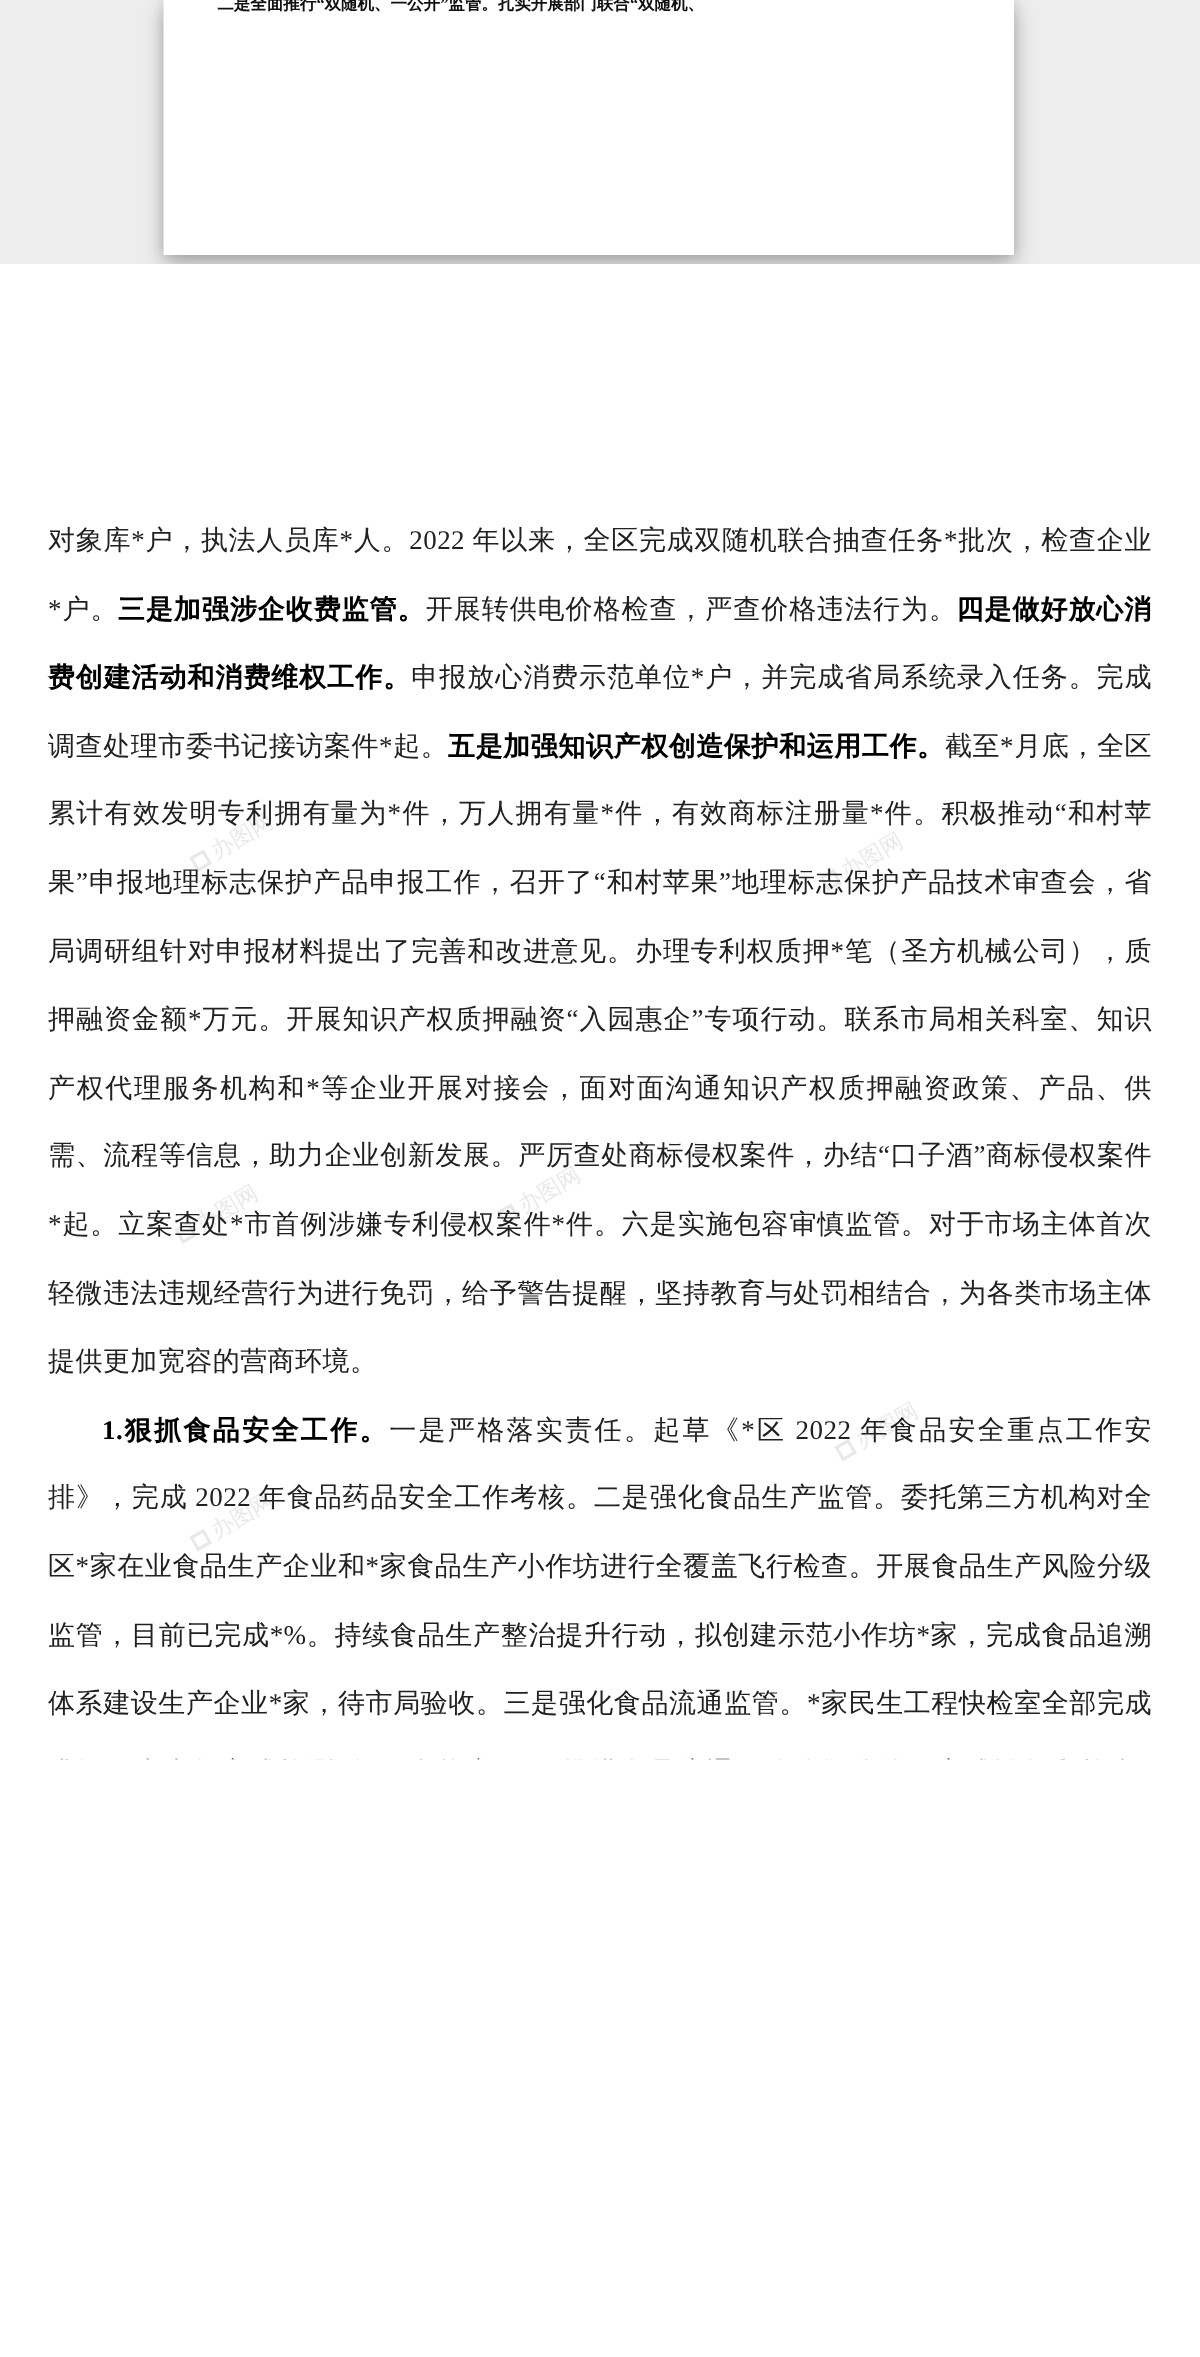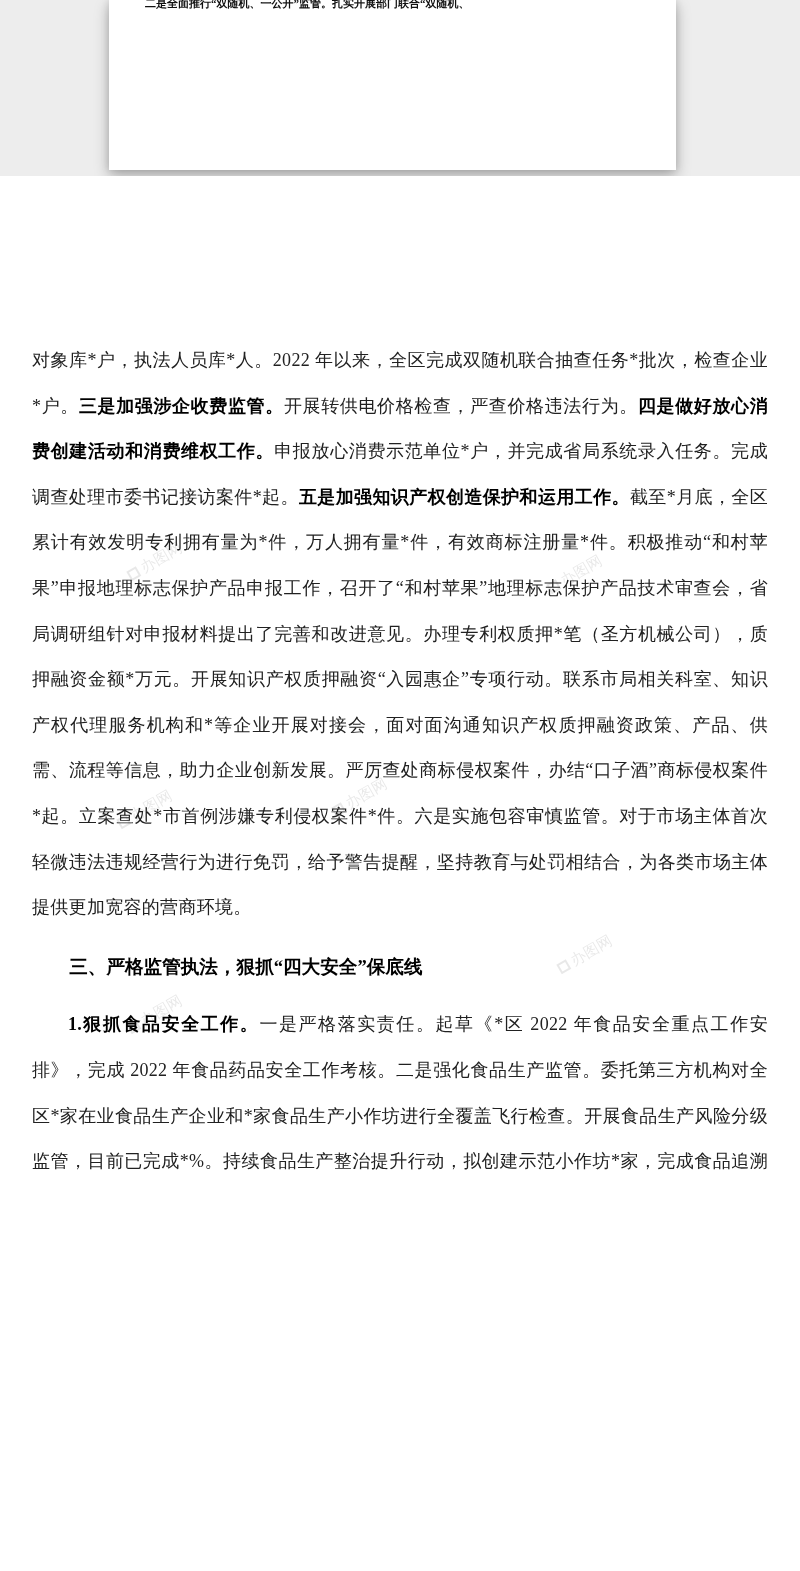--- a/index.html
+++ b/index.html
@@ -89,21 +89,20 @@
 <div class="viewport">
 
   <div class="page-gap">
     <div class="partial-page">
       <p class="tiny-line clip"><span class="b">二是全面推行“双随机、一公开”监管。扎实开展部门联合“双随机、</span></p>
     </div>
   </div>
 
   <div class="main-page">
     <p class="para"><span>对象库*户，执法人员库*人。2022 年以来，全区完成双随机联合抽查任务*批次，检查企业*户。</span><span class="b">三是加强涉企收费监管。</span><span>开展转供电价格检查，严查价格违法行为。</span><span class="b">四是做好放心消费创建活动和消费维权工作。</span><span>申报放心消费示范单位*户，并完成省局系统录入任务。完成调查处理市委书记接访案件*起。</span><span class="b">五是加强知识产权创造保护和运用工作。</span><span>截至*月底，全区累计有效发明专利拥有量为*件，万人拥有量*件，有效商标注册量*件。积极推动“和村苹果”申报地理标志保护产品申报工作，召开了“和村苹果”地理标志保护产品技术审查会，省局调研组针对申报材料提出了完善和改进意见。办理专利权质押*笔（圣方机械公司），质押融资金额*万元。开展知识产权质押融资“入园惠企”专项行动。联系市局相关科室、知识产权代理服务机构和*等企业开展对接会，面对面沟通知识产权质押融资政策、产品、供需、流程等信息，助力企业创新发展。严厉查处商标侵权案件，办结“口子酒”商标侵权案件*起。立案查处*市首例涉嫌专利侵权案件*件。六是实施包容审慎监管。对于市场主体首次轻微违法违规经营行为进行免罚，给予警告提醒，坚持教育与处罚相结合，为各类市场主体提供更加宽容的营商环境。</span></p>
-    <h3 class="heading">三、严格监管执法，狠抓“四大安全”保底线</h3>
     <p class="para indent"><span class="b">1.狠抓食品安全工作。</span><span>一是严格落实责任。起草《*区 2022 年食品安全重点工作安排》，完成 2022 年食品药品安全工作考核。二是强化食品生产监管。委托第三方机构对全区*家在业食品生产企业和*家食品生产小作坊进行全覆盖飞行检查。开展食品生产风险分级监管，目前已完成*%。持续食品生产整治提升行动，拟创建示范小作坊*家，完成食品追溯体系建设生产企业*家，待市局验收。三是强化食品流通监管。*家民生工程快检室全部完成升级，上半年完成检测*组，合格率*%。推进食品流通风险分级监管，完成认领和检查*家，覆盖率*%。强化进口冷链食品监管，上半年全区共进口冷链食品*批次总计*余吨，未发现阳性食品。四是强化餐饮服务监管。开展春季学校食品安全隐患排查行动，对全区*家学校食堂完成全覆盖检查。联</span></p>
   </div>
 
   <div class="watermark-layer">
       <div class="wm" style="left: 125px; top: 552px;">
         <span class="wm-icon"></span>
         <span>办图网</span>
       </div>
       <div class="wm" style="left: 545px; top: 565px;">
         <span class="wm-icon"></span>

